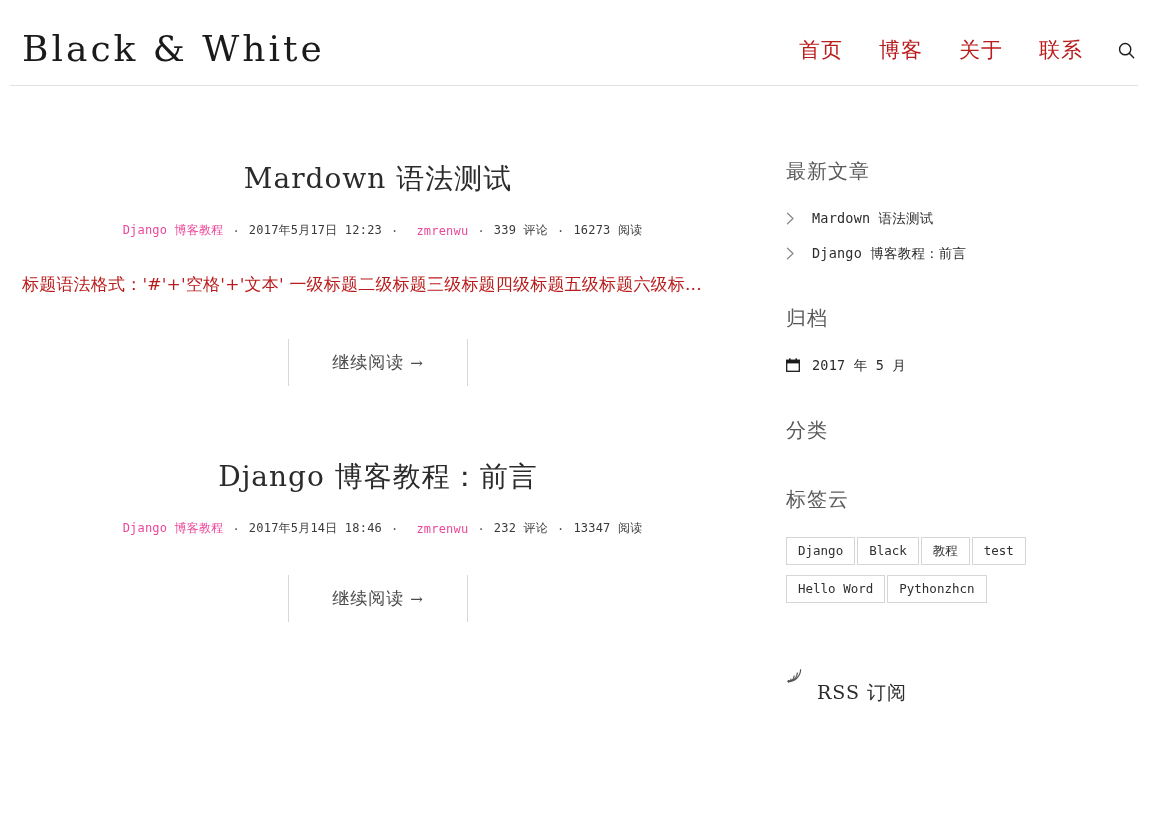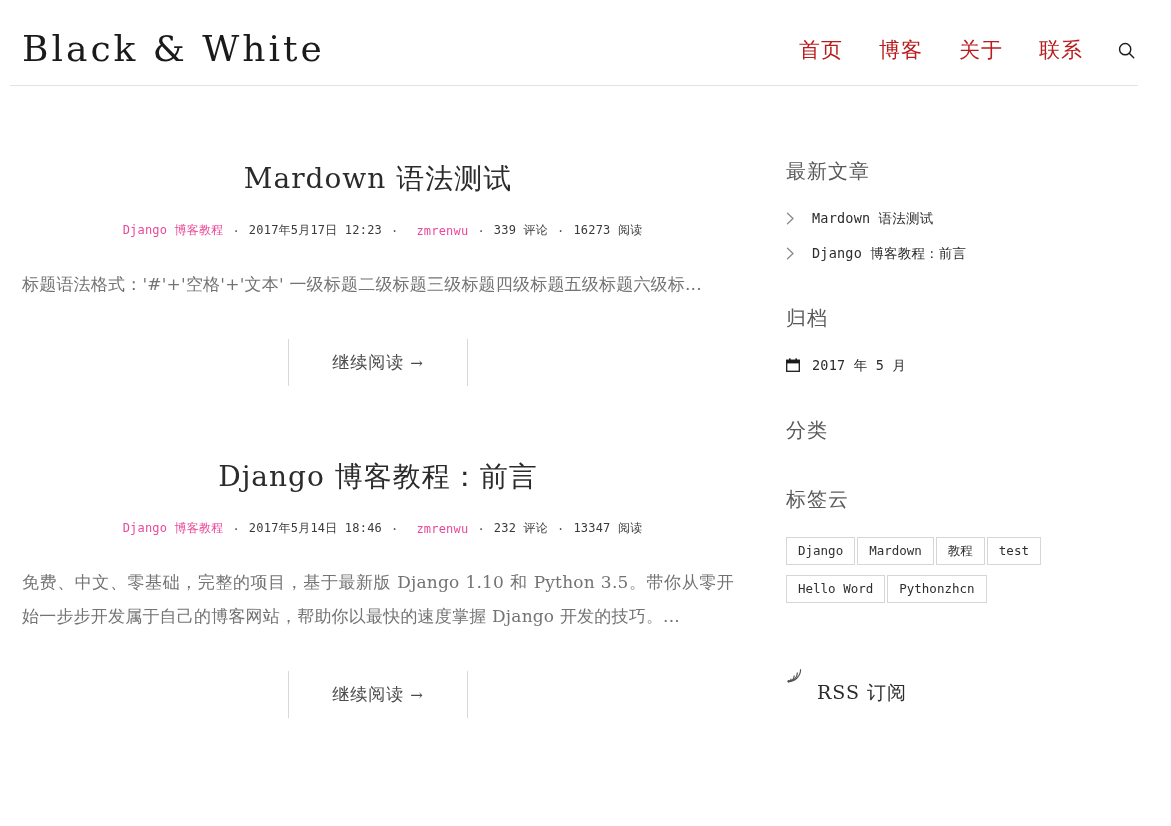--- a/index.html
+++ b/index.html
@@ -131,21 +131,21 @@
   .meta-cat, .meta-author {
     color: #ec4899;
     text-decoration: none;
     cursor: pointer;
     padding-left: 9px;
   }
   .post-excerpt {
     font-family: "DejaVu Serif", serif;
     font-size: 17px;
     line-height: 2.0;
-    color: #737373;
+    color: #b91c1c;
     margin: 28px 0 0 0;
     text-align: justify;
     letter-spacing: 0.2px;
   }
   .readmore-wrap {
     display: flex;
     justify-content: center;
     margin-top: 38px;
   }
   .readmore {
@@ -308,21 +308,20 @@
         <a class="meta-cat">Django 博客教程</a>
         <span class="meta-sep">·</span>
         <span>2017年5月14日 18:46</span>
         <span class="meta-sep">·</span>
         <a class="meta-author">zmrenwu</a>
         <span class="meta-sep">·</span>
         <span>232 评论</span>
         <span class="meta-sep">·</span>
         <span>13347 阅读</span>
       </div>
-      <p class="post-excerpt">免费、中文、零基础，完整的项目，基于最新版 Django 1.10 和 Python 3.5。带你从零开始一步步开发属于自己的博客网站，帮助你以最快的速度掌握 Django 开发的技巧。...</p>
       <div class="readmore-wrap">
         <a class="readmore">
           <span>继续阅读</span><span class="arrow">→</span>
         </a>
       </div>
     </article>
 
   </main>
 
   <aside class="sidebar-col">
@@ -367,21 +366,21 @@
     </section>
 
     <section class="widget">
       <h3 class="widget-title">分类</h3>
     </section>
 
     <section class="widget">
       <h3 class="widget-title">标签云</h3>
       <div class="tag-cloud">
         <a class="tag-item">Django</a>
-        <a class="tag-item">Mardown</a>
+        <a class="tag-item">Black</a>
         <a class="tag-item">教程</a>
         <a class="tag-item">test</a>
         <a class="tag-item">Hello Word</a>
         <a class="tag-item">Pythonzhcn</a>
       </div>
     </section>
 
     <section class="widget">
       <div class="rss-row">
         <span class="li-icon">

